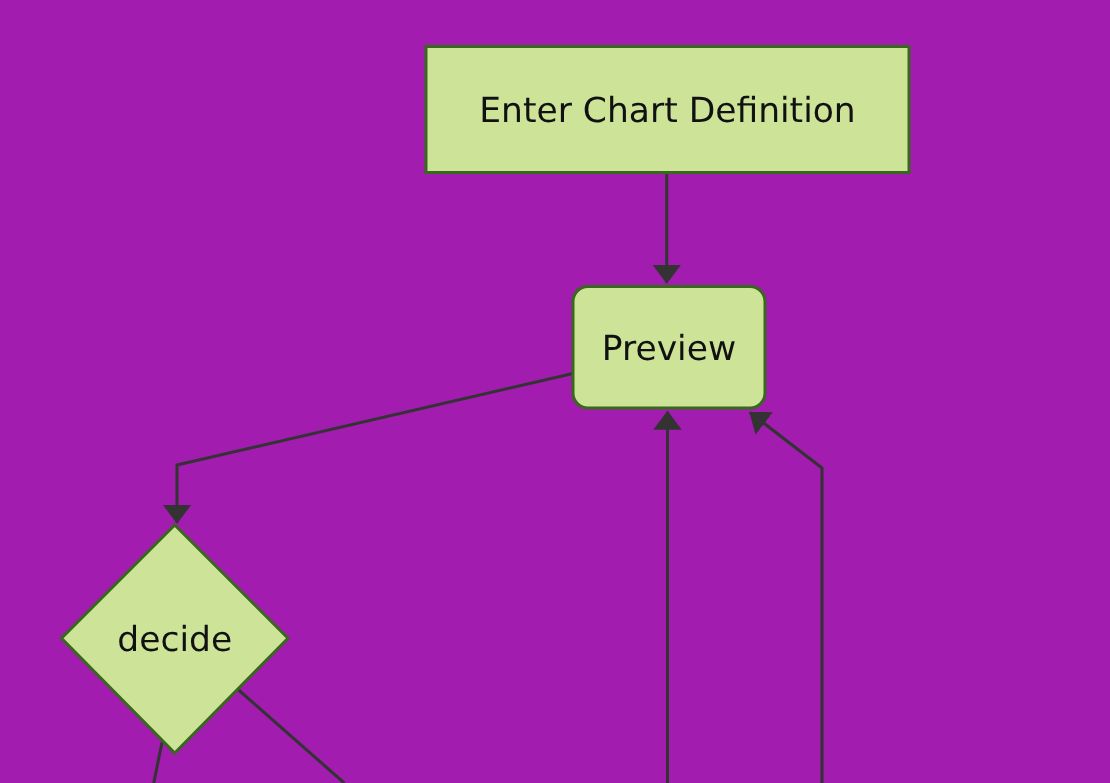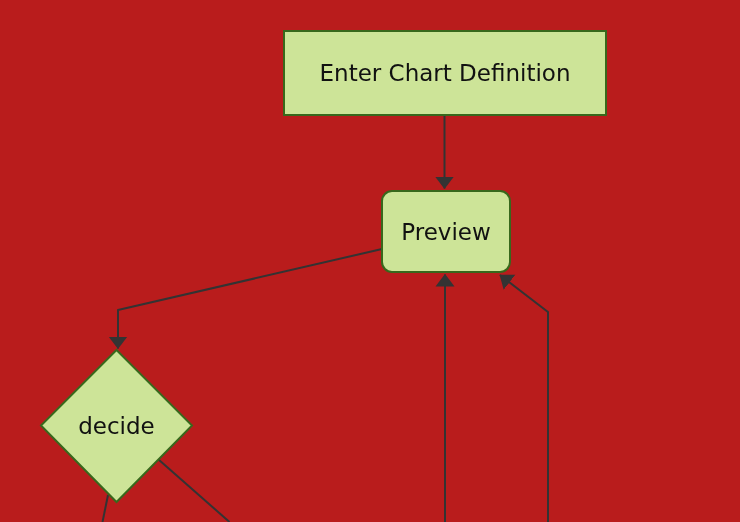--- a/index.html
+++ b/index.html
@@ -4,21 +4,21 @@
 <style>
   html, body {
     margin: 0;
     padding: 0;
     background: #ffffff;
   }
   .stage {
     position: relative;
     width: 740px;
     height: 522px;
-    background: #b91c1c;
+    background: #a21caf;
     overflow: hidden;
     font-family: "DejaVu Sans", "Liberation Sans", sans-serif;
   }
   svg { display: block; }
   .edge {
     fill: none;
     stroke: #333333;
     stroke-width: 2px;
     stroke-linejoin: round;
   }

